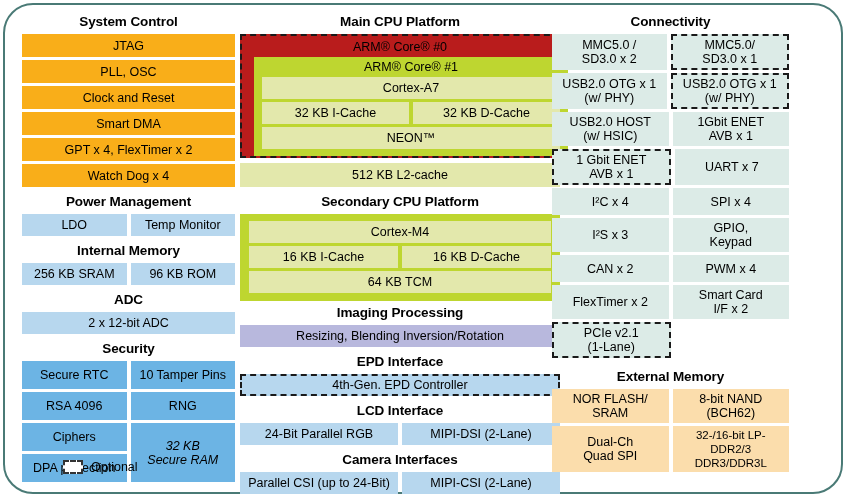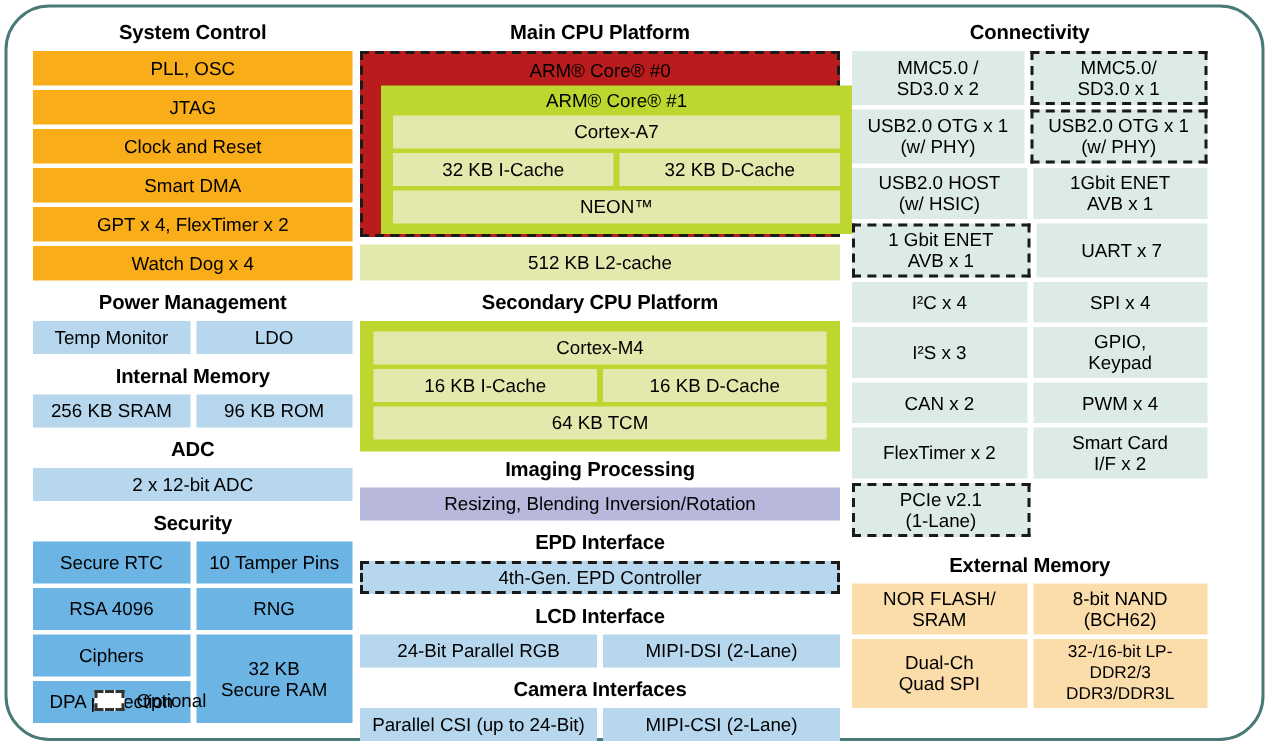--- a/index.html
+++ b/index.html
@@ -19,21 +19,21 @@
     left:3px;top:3px;
     width:840px;height:491px;
     box-sizing:border-box;
     border:2px solid #4a7a76;
     border-radius:30px;
     background:#ffffff;
   }
   .col{position:absolute;box-sizing:border-box;}
   .col-left{left:22px;top:10px;width:213px;}
   .col-mid{left:240px;top:10px;width:320px;}
-  .col-right{left:568px;top:10px;width:237px;}
+  .col-right{left:552px;top:10px;width:237px;}
 
   .sec-title{
     font-size:13.5px;
     font-weight:bold;
     color:#000000;
     text-align:center;
     line-height:19px;
     padding:2px 0 3px 0;
     letter-spacing:-0.1px;
   }
@@ -116,42 +116,42 @@
 </head>
 <body>
 
 <div id="page">
   <div class="chip-frame"></div>
 
   <div class="col col-left">
 
     <div class="sec-title">System Control</div>
     <div class="row orange-row">
+      <div class="box orange">JTAG</div>
+    </div>
+    <div class="row orange-row">
       <div class="box orange">PLL, OSC</div>
     </div>
     <div class="row orange-row">
-      <div class="box orange">JTAG</div>
-    </div>
-    <div class="row orange-row">
       <div class="box orange">Clock and Reset</div>
     </div>
     <div class="row orange-row">
       <div class="box orange">Smart DMA</div>
     </div>
     <div class="row orange-row">
       <div class="box orange">GPT x 4, FlexTimer x 2</div>
     </div>
     <div class="row orange-row">
       <div class="box orange">Watch Dog x 4</div>
     </div>
 
     <div class="sec-title">Power Management</div>
     <div class="row">
+      <div class="box blue-light">LDO</div>
       <div class="box blue-light">Temp Monitor</div>
-      <div class="box blue-light">LDO</div>
     </div>
 
     <div class="sec-title">Internal Memory</div>
     <div class="row">
       <div class="box blue-light">256 KB SRAM</div>
       <div class="box blue-light">96 KB ROM</div>
     </div>
 
     <div class="sec-title">ADC</div>
     <div class="row">
@@ -162,21 +162,21 @@
     <div style="display:flex;gap:4px;">
       <div style="flex:1 1 0;display:flex;flex-direction:column;gap:3px;">
         <div class="box blue-mid h-sec-tall">Secure RTC</div>
         <div class="box blue-mid h-sec-tall">RSA 4096</div>
         <div class="box blue-mid h-sec-tall">Ciphers</div>
         <div class="box blue-mid h-sec-tall">DPA protection</div>
       </div>
       <div style="flex:1 1 0;display:flex;flex-direction:column;gap:3px;">
         <div class="box blue-mid h-sec-tall">10 Tamper Pins</div>
         <div class="box blue-mid h-sec-tall">RNG</div>
-        <div class="box blue-mid" style="flex:1 1 auto;min-height:59px;">32 KB
+        <div class="box blue-mid" style="flex:1 1 auto;min-height:59px;font-style:italic;">32 KB
 Secure RAM</div>
       </div>
     </div>
   </div>
 
   <div class="legend">
     <span class="legend-swatch"></span>
     <span class="legend-label">Optional</span>
   </div>
 

